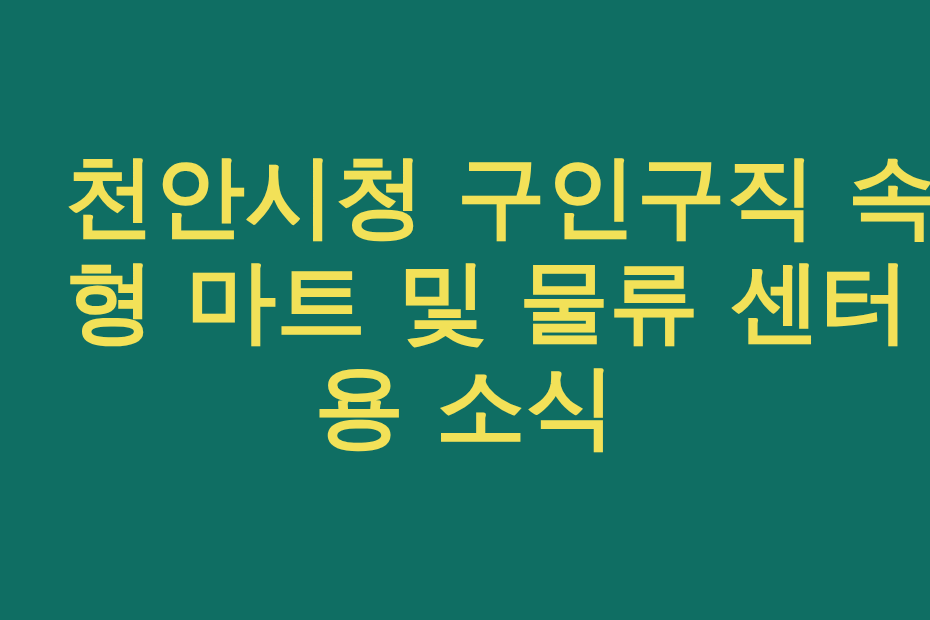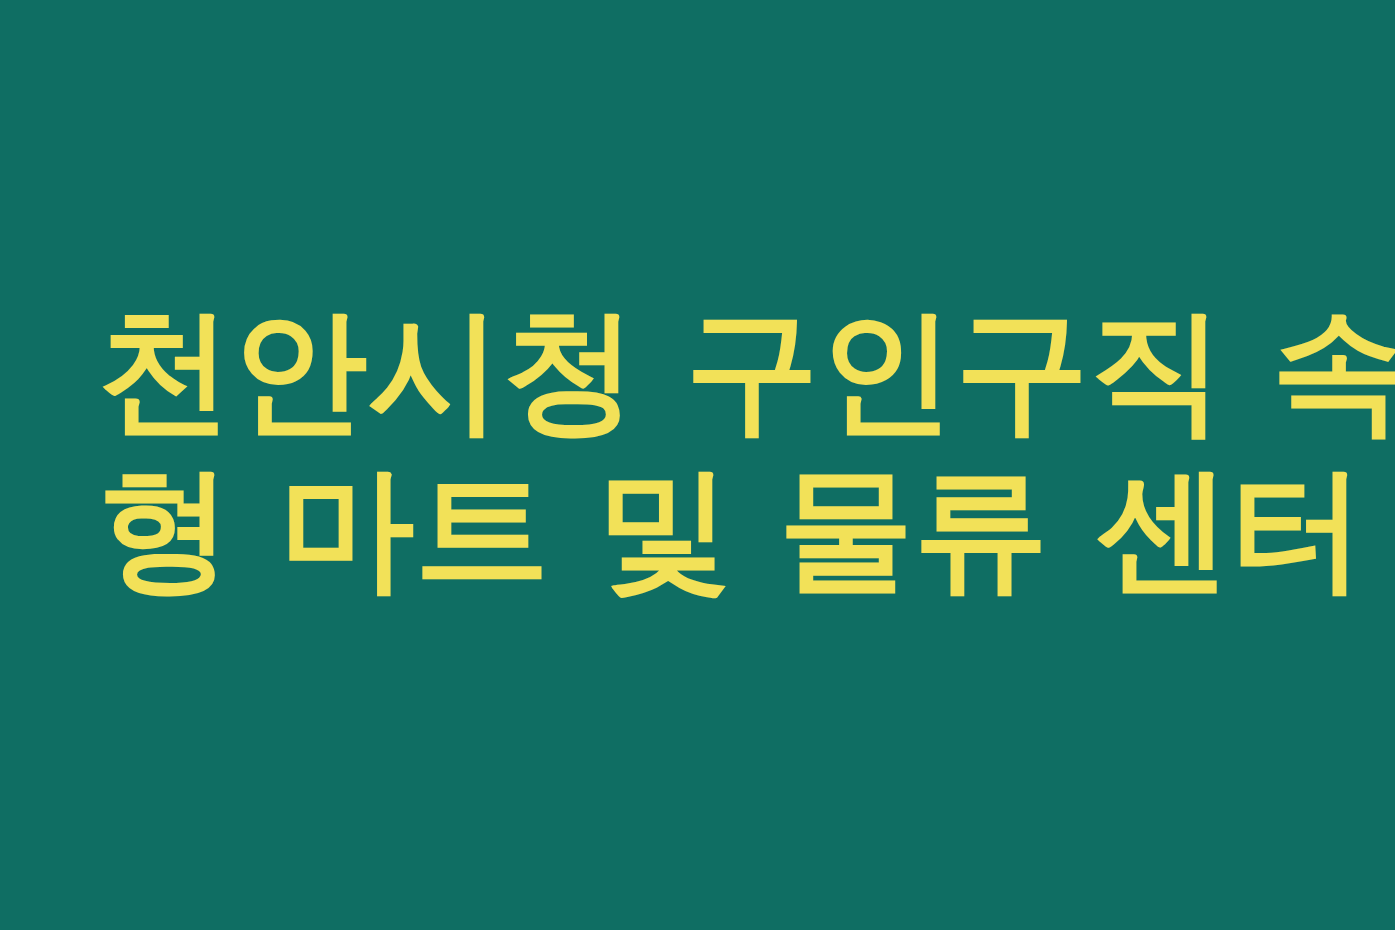--- a/index.html
+++ b/index.html
@@ -69,16 +69,17 @@
 <body>
 
 <div class="banner" style="background: rgb(15, 110, 99);">
 
   <h1 class="headline" style="color: rgb(242, 225, 88);">
 
     <span class="headline-line">천안시청 구인구직 속 대</span>
 
     <span class="headline-line">형 마트 및 물류 센터 채</span>
 
+    <span class="headline-line is-last">용 소식</span>
 
   </h1>
 
 </div>
 
 </body></html>

